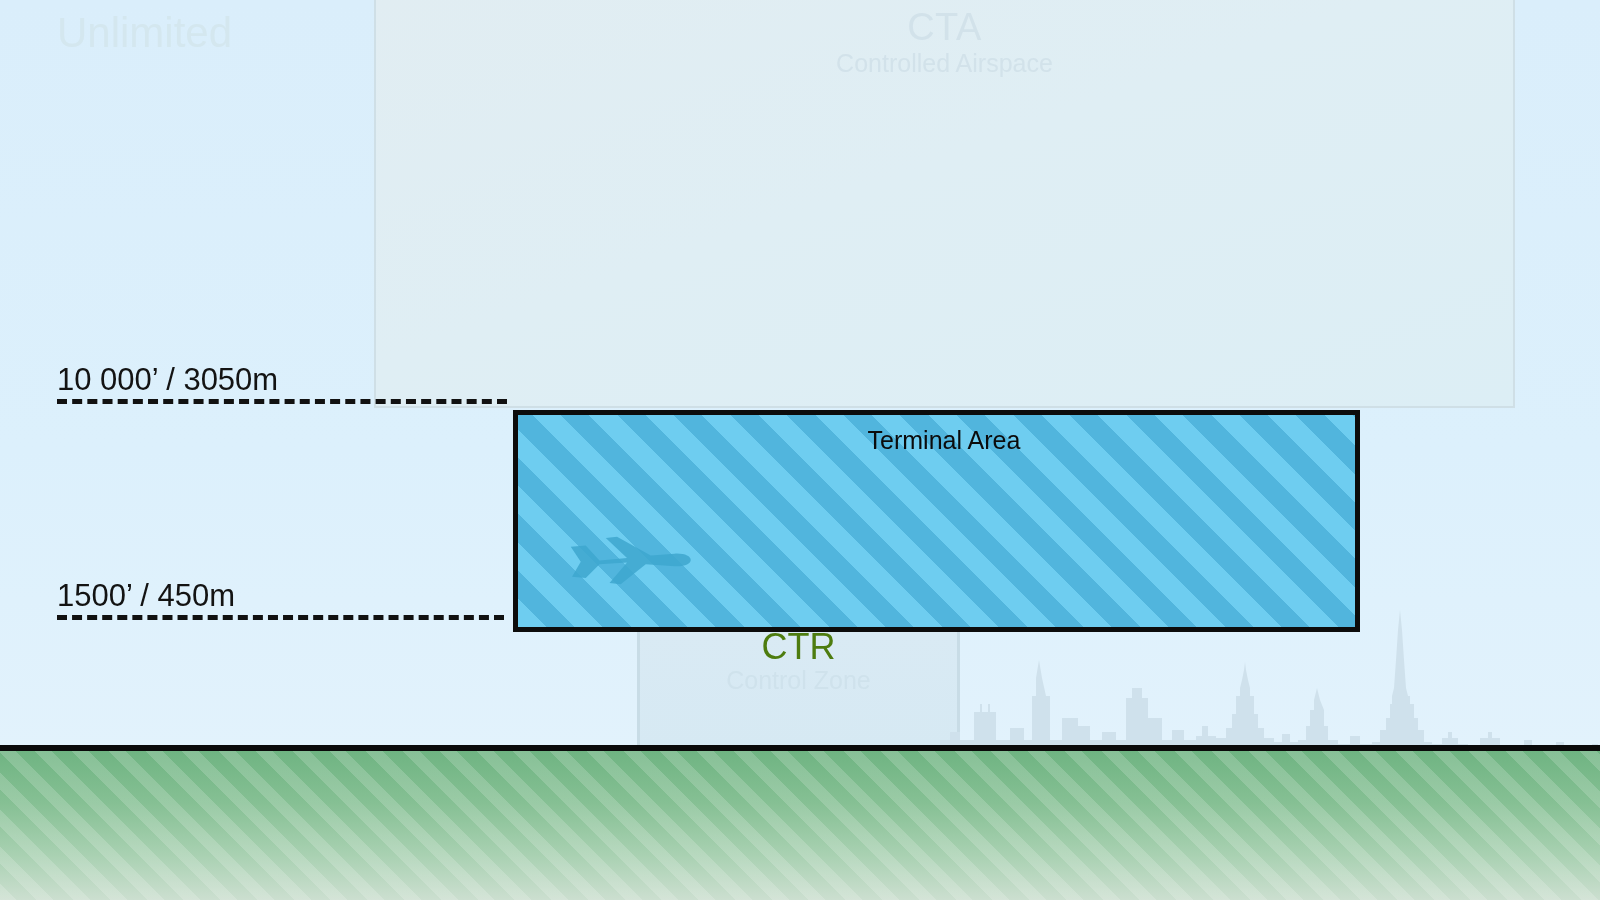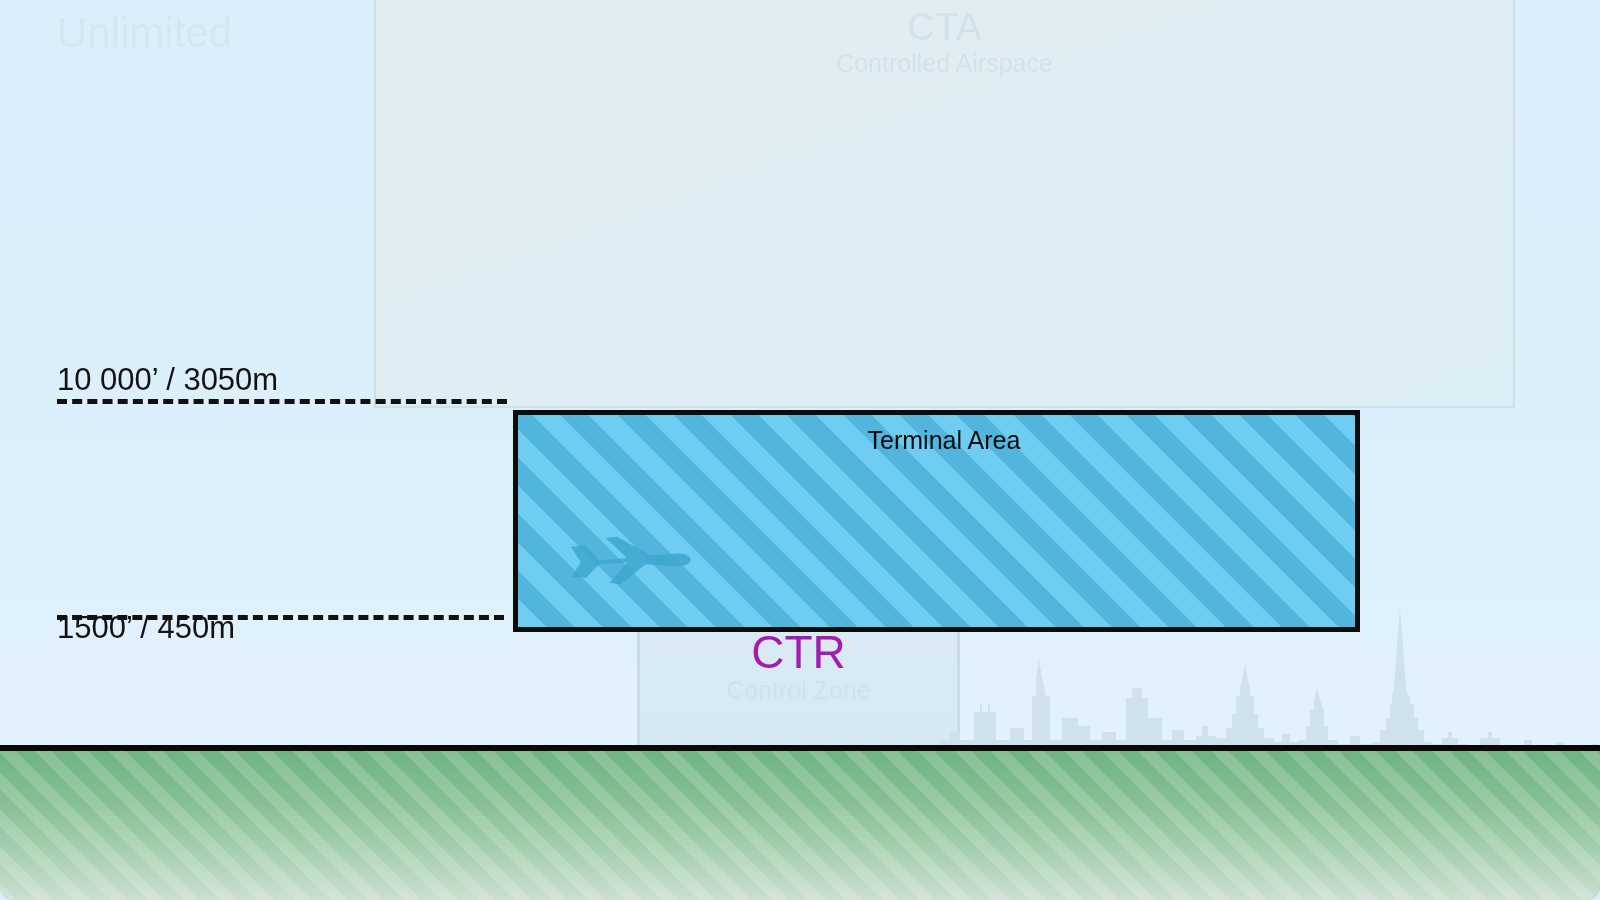--- a/index.html
+++ b/index.html
@@ -2,21 +2,21 @@
 <html><head>
 <meta charset="utf-8">
 <style>
   html,body{margin:0;padding:0;}
   body{
     width:1600px;height:900px;overflow:hidden;
     font-family:"Liberation Sans","DejaVu Sans",sans-serif;
     background:#daeefb;
     position:relative;
   }
-  #stage{position:absolute;inset:0;width:1600px;height:900px;overflow:hidden;background:#daeefb;border-radius:14px;}
+  #stage{position:absolute;inset:0;width:1600px;height:900px;overflow:hidden;background:#daeefb;}
 
   
   .sky{
     position:absolute;left:0;top:0;width:1600px;height:750px;
     background:linear-gradient(180deg,#daeefb 0%,#dcf0fc 60%,#e2f2fc 100%);
   }
 
   
   .cta-box{
     position:absolute;left:374px;top:-4px;width:1141px;height:412px;
@@ -53,21 +53,21 @@
   .alt-text{
     position:absolute;left:57px;font-size:31px;color:#131313;
     white-space:nowrap;line-height:1;
   }
   .alt-dash{
     position:absolute;left:57px;height:0;
     border-top:5px dashed #111;
   }
   #alt-10000 .alt-text{top:364px;}
   #alt-10000 .alt-dash{top:399px;width:450px;}
-  #alt-1500  .alt-text{top:580px;margin-top:32px;}
+  #alt-1500  .alt-text{top:580px;}
   #alt-1500  .alt-dash{top:615px;width:447px;}
 
   
   .tma-box{
     position:absolute;left:513px;top:410px;width:847px;height:222px;
     border:5px solid #0c0c0c;
     box-sizing:border-box;
     background-color:#5cc2e8;
     background-image:repeating-linear-gradient(45deg,
         #6ecdf0 0px,#6ecdf0 20px,
@@ -91,21 +91,21 @@
     position:absolute;left:637px;top:632px;width:323px;height:118px;
     background:linear-gradient(180deg,#d9eaf4 0%,#d6e9f3 100%);
     border-left:3px solid #c8dce6;
     border-right:3px solid #c8dce6;
     box-sizing:border-box;
   }
   .ctr-labels{
     position:absolute;left:637px;top:628px;width:323px;text-align:center;
     pointer-events:none;
   }
-  .ctr-title{font-size:46px;color:#a21caf;line-height:1.05;}
+  .ctr-title{font-size:36px;color:#4d7c0f;line-height:1.05;}
   .ctr-sub{font-size:25px;color:#cfe2ec;margin-top:1px;line-height:1.1;}
 
   
   .skyline{
     position:absolute;left:940px;top:600px;width:660px;height:150px;
     color:#cfe1ec;overflow:hidden;
   }
   .skyline svg{width:100%;height:100%;display:block;}
 
   

